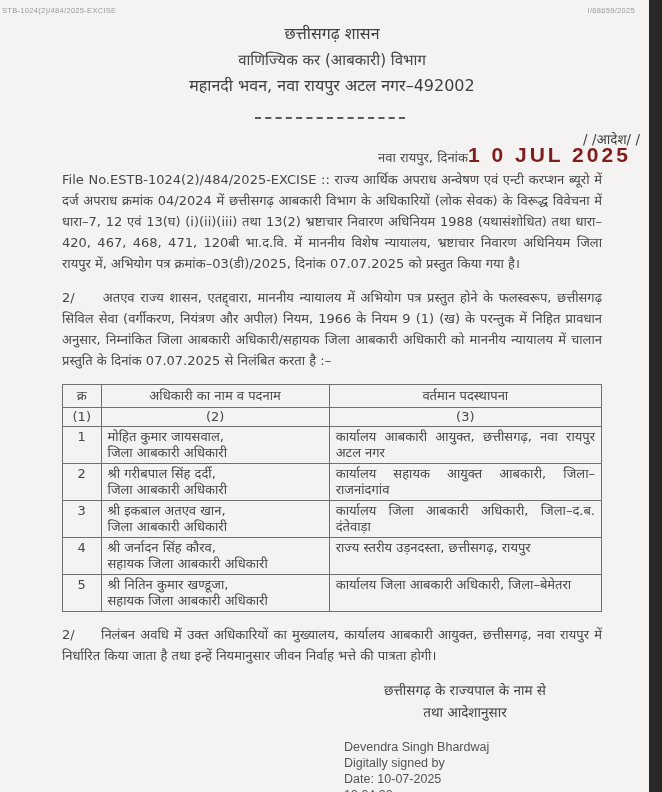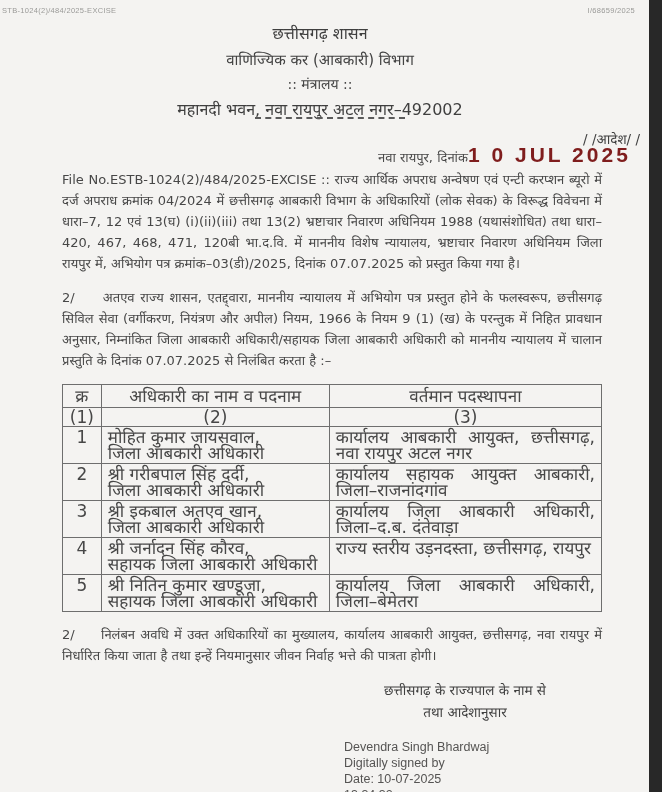--- a/index.html
+++ b/index.html
@@ -21,21 +21,21 @@
     width: 13px; height: 792px;
     background: #282828;
   }
   .topbar {
     position: absolute; top: 6px; left: 0; width: 649px;
     display: flex; justify-content: space-between;
     font-size: 7.5px; color: #9a9a98; letter-spacing: 0.3px;
     padding: 0 14px 0 2px; box-sizing: border-box;
     font-family: "Liberation Sans", sans-serif;
   }
-  .header { position: absolute; top: 22px; left: 0; width: 640px; text-align: center; }
+  .header { position: absolute; top: 22px; left: 12px; width: 640px; text-align: center; }
   .header .h1 { font-size: 16px; color: #3f3f3f; margin-bottom: 5px; }
   .header .h2 { font-size: 15px; color: #424242; margin-bottom: 5px; }
   .header .h3 { font-size: 14px; color: #464646; margin-bottom: 5px; }
   .header .h4 { font-size: 16px; color: #3f3f3f; }
   .divider {
     position: absolute; top: 117px; left: 255px; width: 150px;
     border-bottom: 2px dashed #5a5a5a; height: 0;
   }
   .order-title {
     position: absolute; top: 130px; left: 0; width: 640px;
@@ -54,21 +54,21 @@
   .content {
     position: absolute; top: 169px; left: 62px; width: 540px;
   }
   .para {
     font-size: 13px; line-height: 21px; color: #474747;
     text-align: justify; margin: 0 0 13px 0;
   }
   table.officers {
     border-collapse: collapse; width: 540px;
     margin: 11px 0 12px 0;
-    font-size: 17px; color: #474747;
+    font-size: 13px; color: #474747;
   }
   table.officers td {
     border: 1px solid #6e6e6e;
     padding: 2px 6px;
     vertical-align: top;
     line-height: 16px;
   }
   table.officers .col-sno   { width: 26px; text-align: center; }
   table.officers .col-name  { width: 222px; }
   table.officers .col-post  { width: 268px; }
@@ -97,21 +97,20 @@
 <div class="page">
 
   <div class="topbar">
     <span>STB-1024(2)/484/2025-EXCISE</span>
     <span>I/68659/2025</span>
   </div>
 
   <div class="header">
     <div class="h1">छत्तीसगढ़ शासन</div>
     <div class="h2">वाणिज्यिक कर (आबकारी) विभाग</div>
-    <div class="h3">:: मंत्रालय ::</div>
     <div class="h4">महानदी भवन, नवा रायपुर अटल नगर–492002</div>
   </div>
 
   <div class="divider"></div>
 
   <div class="order-title">/ /आदेश/ /</div>
 
   <div class="dateline">
     <span class="place">नवा रायपुर, दिनांक</span>
     <span class="stamp">1 0 JUL 2025</span>

